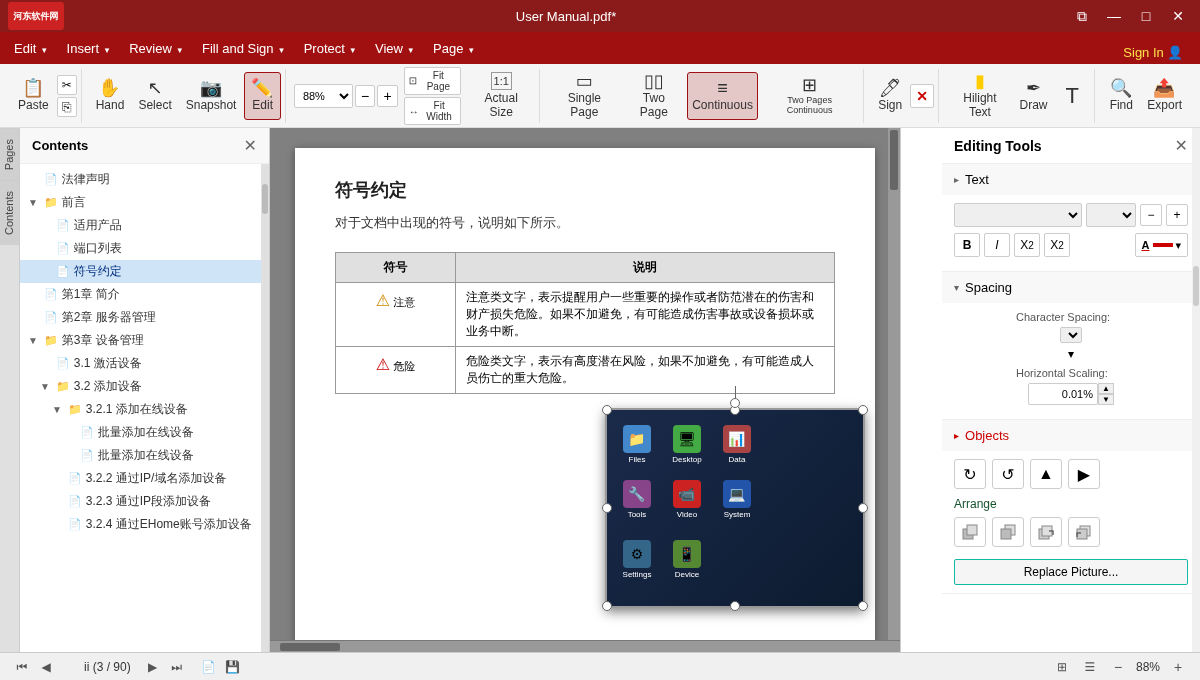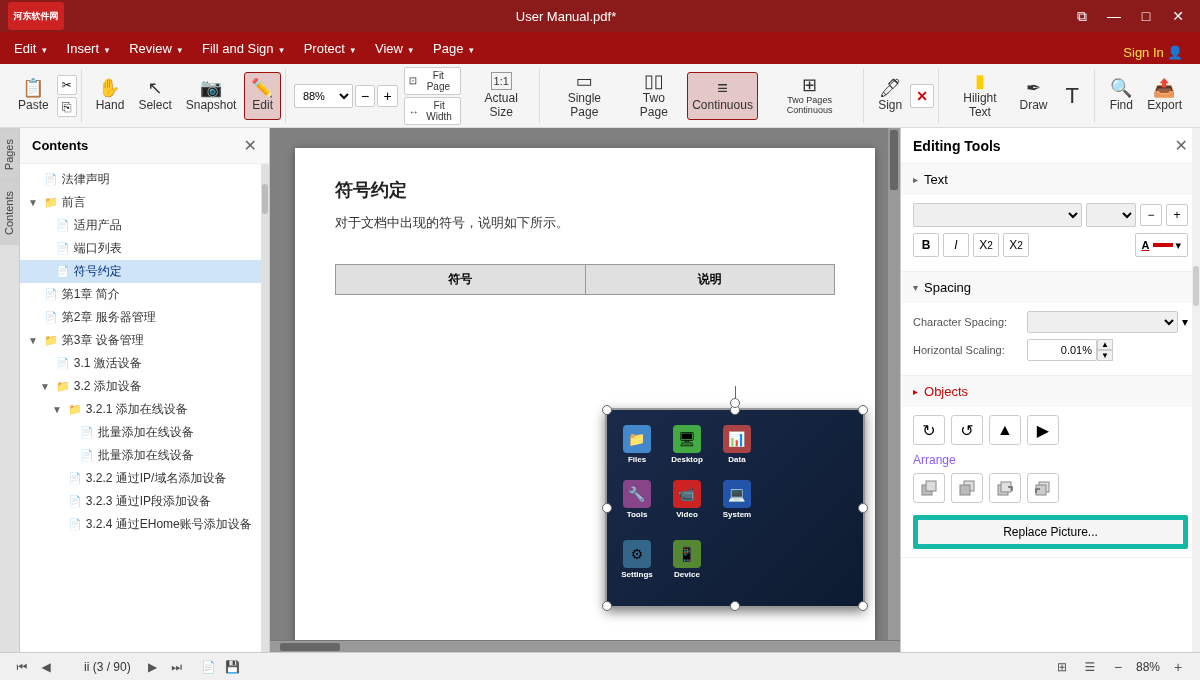--- a/index.html
+++ b/index.html
@@ -237,21 +237,21 @@
       flex-direction: column;
     }
     #pdf-scrollbar-thumb {
       background: #666;
       height: 60px;
       margin: 2px;
       border-radius: 2px;
     }
 
     .pdf-title { font-size: 18px; font-weight: bold; color: #222; margin-bottom: 12px; }
-    .pdf-subtitle { font-size: 13px; color: #333; margin-bottom: 32px; }
+    .pdf-subtitle { font-size: 13px; color: #333; margin-bottom: 20px; }
 
     
     .pdf-table { width: 100%; border-collapse: collapse; margin-bottom: 16px; }
     .pdf-table th, .pdf-table td {
       border: 1px solid #999;
       padding: 6px 10px;
       font-size: 12px;
       vertical-align: top;
     }
     .pdf-table th { background: #e0e0e0; font-weight: bold; text-align: center; }
@@ -298,29 +298,30 @@
       width: 40px;
       display: flex; flex-direction: column; align-items: center;
       gap: 2px;
     }
     .desktop-icon-img {
       width: 28px; height: 28px;
       border-radius: 4px;
       display: flex; align-items: center; justify-content: center;
       font-size: 14px;
     }
-    .desktop-icon-label { font-size: 8px; color: white; text-align: center; font-weight: bold; }
+    .desktop-icon-label { font-size: 8px; color: white; text-align: center; }
 
     
     #editing-tools {
       width: 300px;
       background: white;
       border-left: 1px solid #ccc;
       display: flex;
       flex-direction: column;
+      padding-left: 41px;
     }
     #editing-tools-header {
       display: flex;
       align-items: center;
       justify-content: space-between;
       padding: 8px 12px;
       border-bottom: 1px solid #eee;
       font-weight: bold;
       font-size: 14px;
     }
@@ -374,21 +375,21 @@
       font-size: 12px; border-radius: 2px; font-weight: bold;
     }
     .color-btn {
       display: flex; align-items: center; gap: 2px;
       padding: 2px 6px; border: 1px solid #ccc; background: white;
       cursor: pointer; border-radius: 2px; font-size: 11px; height: 24px;
     }
 
     
     .spacing-row {
-      display: flex; align-items: center; gap: 4px; margin-bottom: 6px;
+      display: flex; align-items: center; gap: 4px; margin-bottom: 6px; flex-direction: column;
     }
     .spacing-label { font-size: 11px; color: #555; width: 110px; }
     .spacing-select {
       flex: 1; height: 22px; border: 1px solid #ccc; border-radius: 2px; font-size: 11px;
     }
     .spacing-input {
       width: 70px; height: 22px; border: 1px solid #ccc; border-radius: 2px; font-size: 11px;
       text-align: right; padding: 0 4px;
     }
     .spin-btn {
@@ -415,21 +416,21 @@
     .arrange-row {
       display: flex; align-items: center; gap: 6px; margin-bottom: 8px;
     }
     .arr-btn {
       width: 32px; height: 30px;
       border: 1px solid #ccc; background: white; cursor: pointer;
       display: flex; align-items: center; justify-content: center;
       font-size: 16px; border-radius: 3px;
     }
     .replace-btn {
-      width: 100%; padding: 5px; border: 5px solid #14b8a6;
+      width: 100%; padding: 5px; border: 1px solid #14b8a6;
       background: #f5f5f5; cursor: pointer; text-align: center;
       font-size: 12px; border-radius: 2px; margin-top: 4px;
     }
 
     
     #status-bar {
       background: #f0f0f0;
       border-top: 1px solid #ccc;
       height: 28px;
       display: flex;
@@ -710,20 +711,36 @@
         <div class="pdf-subtitle">对于文档中出现的符号，说明如下所示。</div>
 
         <table class="pdf-table">
           <thead>
             <tr>
               <th>符号</th>
               <th>说明</th>
             </tr>
           </thead>
           <tbody>
+            <tr>
+              <td>
+                <span style="display:inline-block;padding:2px 6px;font-size:11px;">
+                  <span style="color:#cc8800;font-size:16px;">⚠</span> 注意
+                </span>
+              </td>
+              <td>注意类文字，表示提醒用户一些重要的操作或者防范潜在的伤害和财产损失危险。如果不加避免，有可能造成伤害事故或设备损坏或业务中断。</td>
+            </tr>
+            <tr>
+              <td>
+                <span style="display:inline-block;padding:2px 6px;font-size:11px;">
+                  <span style="color:#cc0000;font-size:16px;">⚠</span> 危险
+                </span>
+              </td>
+              <td>危险类文字，表示有高度潜在风险，如果不加避免，有可能造成人员伤亡的重大危险。</td>
+            </tr>
           </tbody>
         </table>
 
         <div id="image-overlay">
           <div class="image-content">
 
             <div class="desktop-icon" style="top:15px;left:10px;">
               <div class="desktop-icon-img" style="background:#4488cc;">📁</div>
               <div class="desktop-icon-label">Files</div>
             </div>
@@ -857,21 +874,21 @@
           <span style="color:#c00;">Objects</span>
         </div>
         <div class="et-section-body">
           <div class="rotation-row">
             <button class="rot-btn" title="Rotate clockwise">↻</button>
             <button class="rot-btn" title="Rotate counter-clockwise">↺</button>
             <button class="rot-btn" title="Flip vertical">▲</button>
             <button class="rot-btn" title="Flip horizontal">▶</button>
           </div>
 
-          <div style="font-size:12px;margin-bottom:6px;margin-top:4px;color:#8b5cf6;">Arrange</div>
+          <div style="font-size:12px;margin-bottom:6px;margin-top:4px;color:#14532d;">Arrange</div>
           <div class="arrange-row">
             <button class="arr-btn" title="Bring to front" style="color:#aaa;">
               <svg width="18" height="18" viewBox="0 0 18 18">
                 <rect x="2" y="6" width="10" height="10" fill="#bbb" stroke="#888" stroke-width="1"></rect>
                 <rect x="6" y="2" width="10" height="10" fill="#ddd" stroke="#888" stroke-width="1"></rect>
               </svg>
             </button>
             <button class="arr-btn" title="Send to back" style="color:#aaa;">
               <svg width="18" height="18" viewBox="0 0 18 18">
                 <rect x="6" y="2" width="10" height="10" fill="#ddd" stroke="#888" stroke-width="1"></rect>

